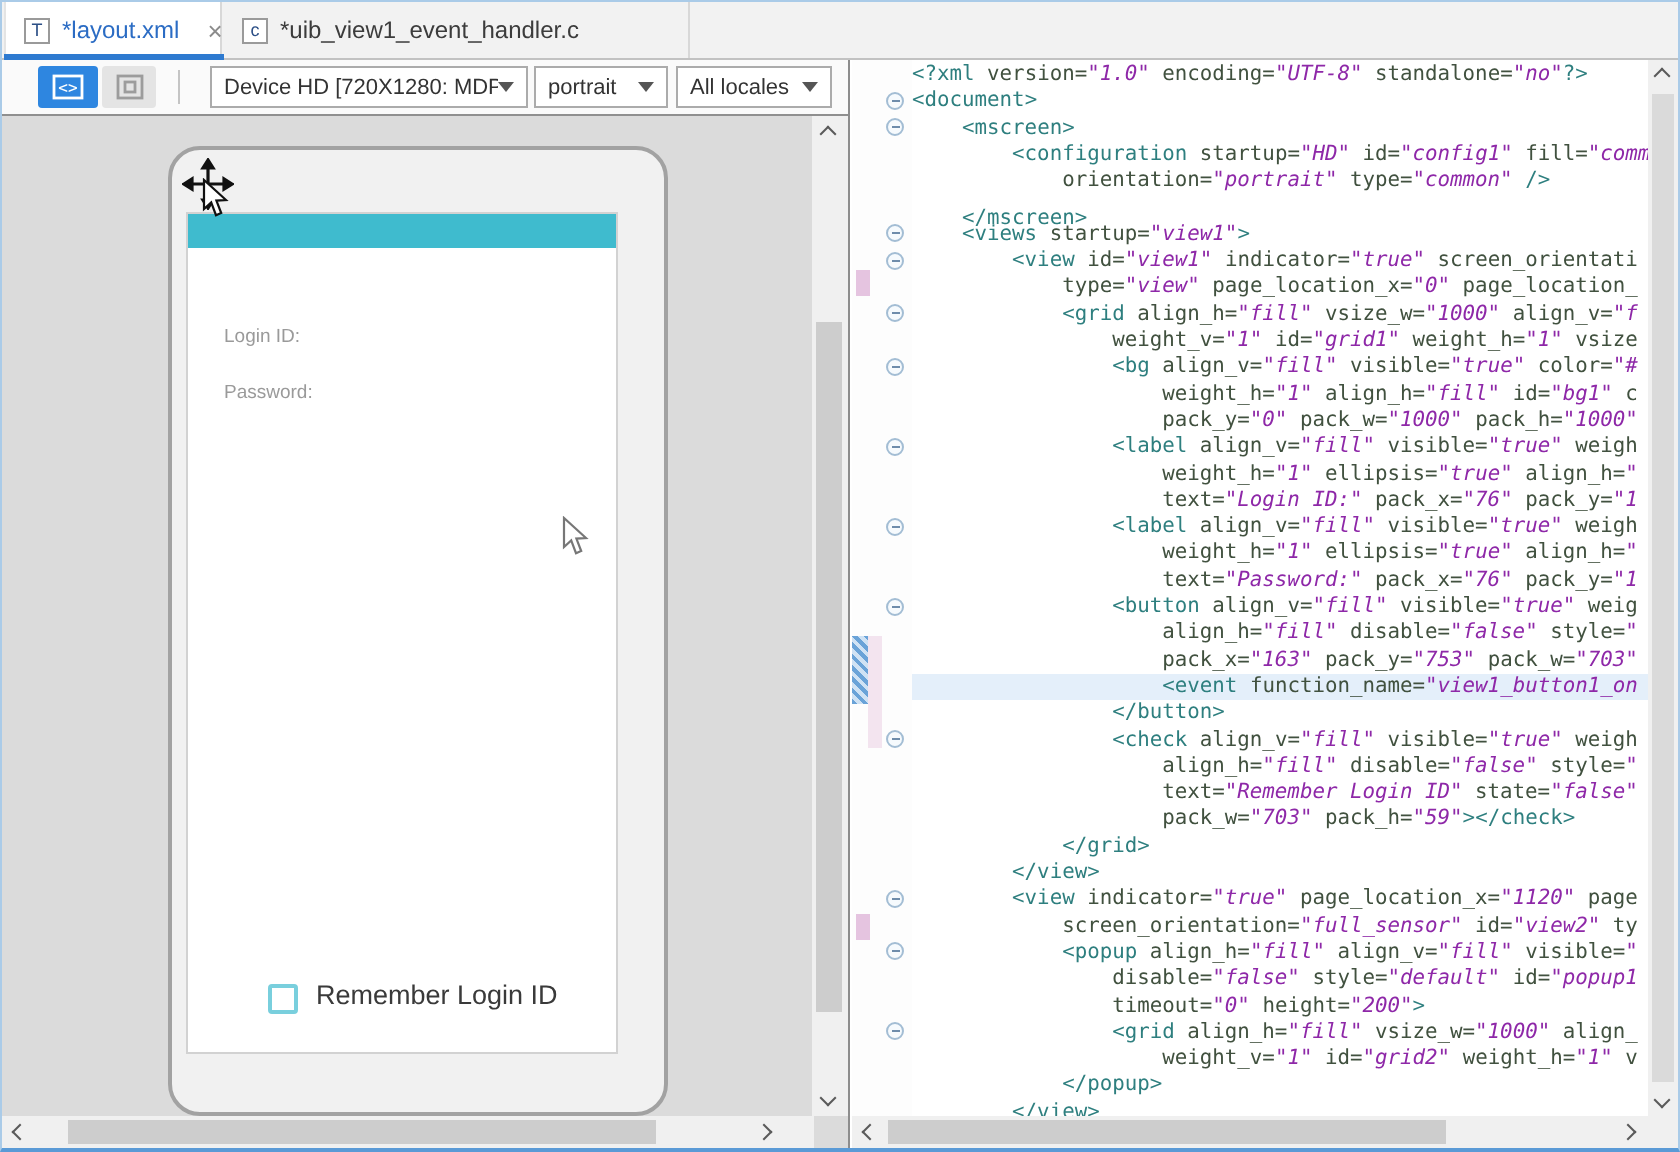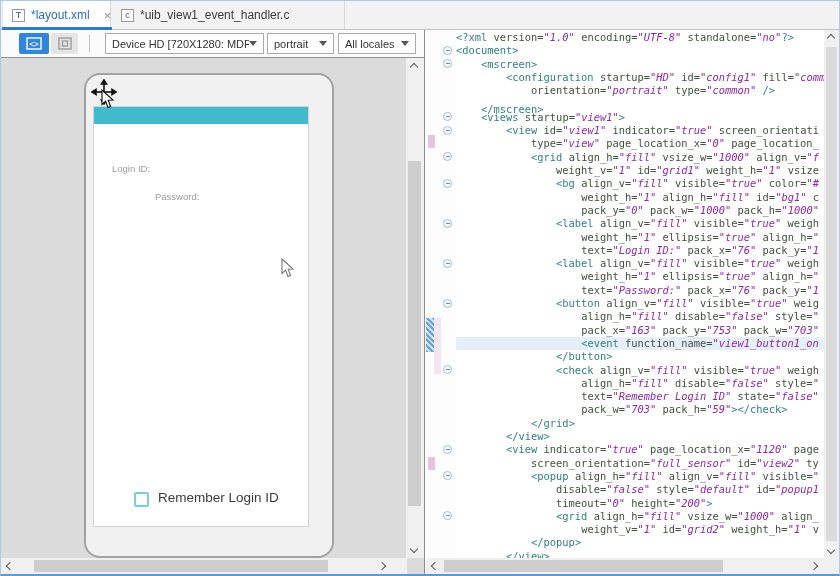--- a/index.html
+++ b/index.html
@@ -123,21 +123,21 @@
         <span>All locales</span>
         <i class="arr"></i>
       </div>
     </div>
 
     <div class="canvas">
       <div class="phone">
         <div class="screen">
           <div class="ph-header" id="ph-header" style="background: rgb(63, 187, 206);"></div>
           <div class="ph-label" style="top:56px;">Login ID:</div>
-          <div class="ph-label" style="top:84px;margin-left:43px;">Password:</div>
+          <div class="ph-label" style="top:84px;">Password:</div>
           <div class="ph-check"></div>
           <div class="ph-check-label">Remember Login ID</div>
         </div>
       </div>
 
       <svg class="cursor" style="left:90px; top:21px;" width="26" height="26" viewBox="0 0 26 26">
         <g stroke="#111" stroke-width="1.6" fill="#111">
           <line x1="13" y1="4" x2="13" y2="22"></line>
             <line x1="4" y1="13" x2="22" y2="13"></line>
           <path d="M13 1 L10.5 5 L15.5 5 Z"></path>

